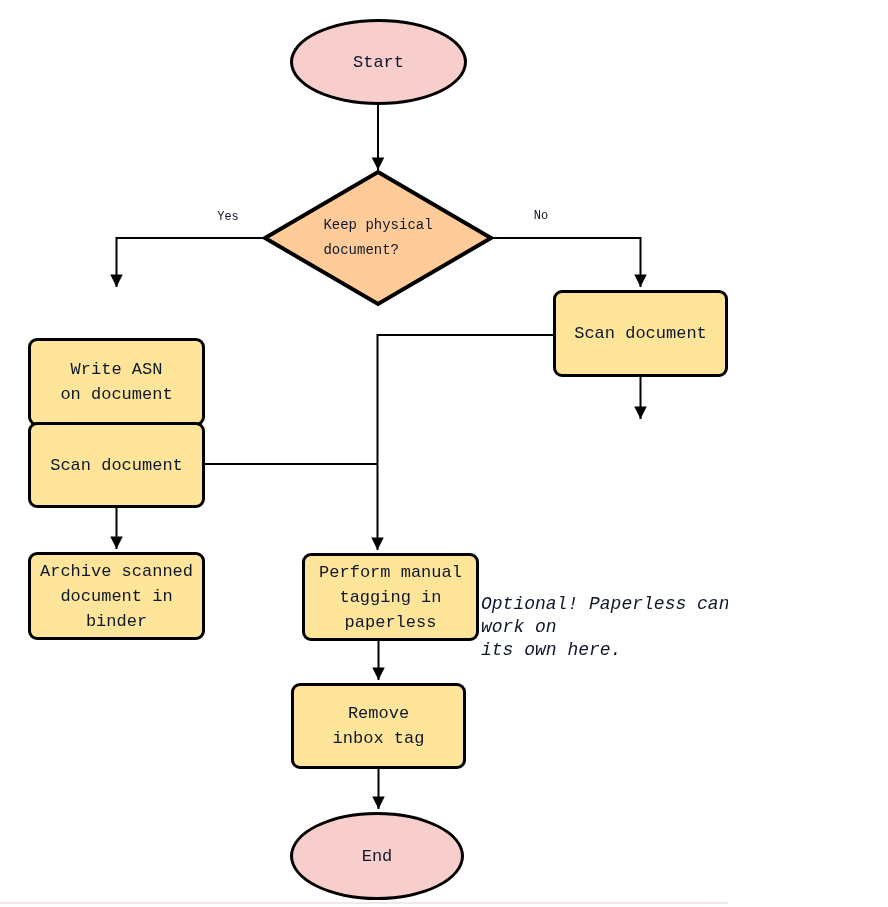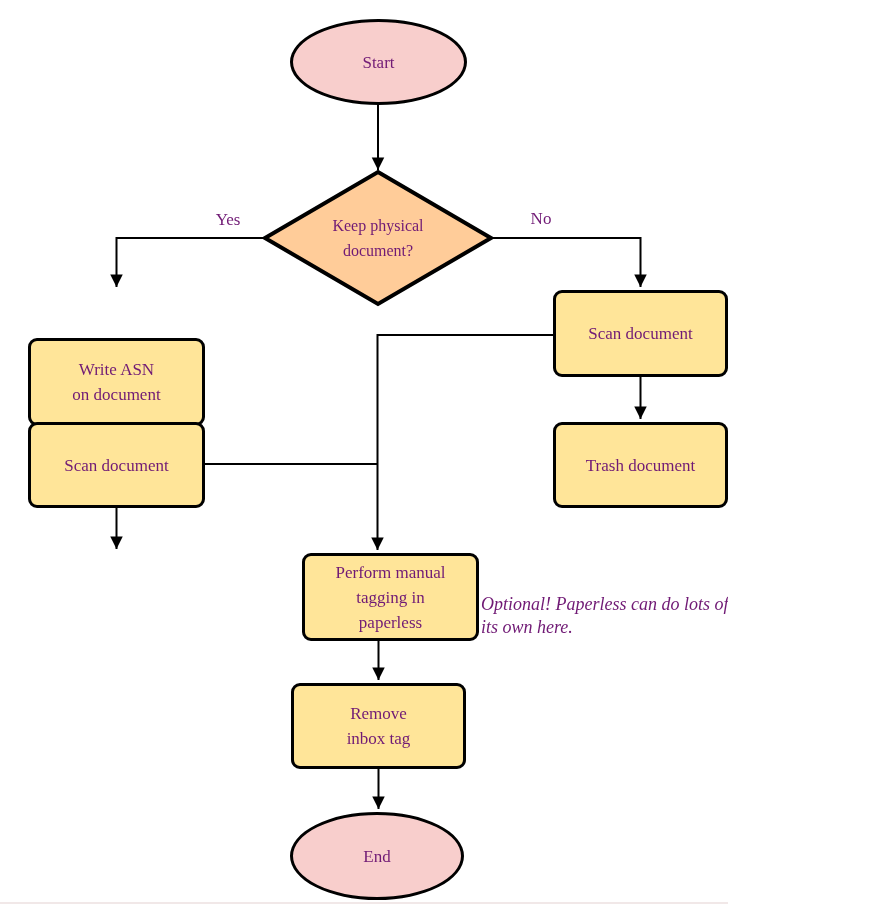--- a/index.html
+++ b/index.html
@@ -1,22 +1,22 @@
 <!DOCTYPE html>
 <html><head>
 <meta charset="utf-8">
 <style>
   html, body { margin: 0; padding: 0; background: #ffffff; }
   #canvas {
     position: relative;
     width: 728px;
     height: 907px;
     background: #ffffff;
-    font-family: Liberation Serif, serif;
-    color: #701a75;
+    font-family: Liberation Mono, monospace;
+    color: #0f172a;
     overflow: hidden;
   }
   #edges {
     position: absolute;
     left: 0; top: 0;
     width: 888px; height: 907px;
   }
   .node {
     position: absolute;
     box-sizing: border-box;
@@ -36,28 +36,28 @@
   .terminal {
     background: #f8cecc;
     border: 3.5px solid #000000;
     border-radius: 50%;
   }
   .decision-label {
     position: absolute;
     display: flex;
     align-items: center;
     justify-content: center;
-    text-align: center;
-    font-size: 16px;
+    text-align: left;
+    font-size: 14px;
     line-height: 25px;
     white-space: pre-line;
   }
   .edge-label {
     position: absolute;
-    font-size: 17px;
+    font-size: 12px;
     text-align: center;
   }
   .note {
     position: absolute;
     font-size: 18px;
     font-style: italic;
     line-height: 23px;
     white-space: pre-line;
   }
   .bottom-rule {
@@ -119,24 +119,26 @@
 
   <div class="edge-label" id="label-yes">Yes</div>
 
   <div class="edge-label" id="label-no">No</div>
 
   <div class="node process" id="node-write-asn">Write ASN
 on document</div>
 
   <div class="node process" id="node-scan-left">Scan document</div>
 
+  <div class="node process" id="node-archive">Archive scanned
+document in
+binder</div>
 
   <div class="node process" id="node-scan-right">Scan document</div>
 
-  <div class="node process" id="node-trash">Trash document</div>
 
   <div class="node process" id="node-tagging">Perform manual
 tagging in
 paperless</div>
 
   <div class="note" id="note-optional">Optional! Paperless can do lots of work on
 its own here.</div>
 
   <div class="node terminal" id="node-end">End</div>
 

